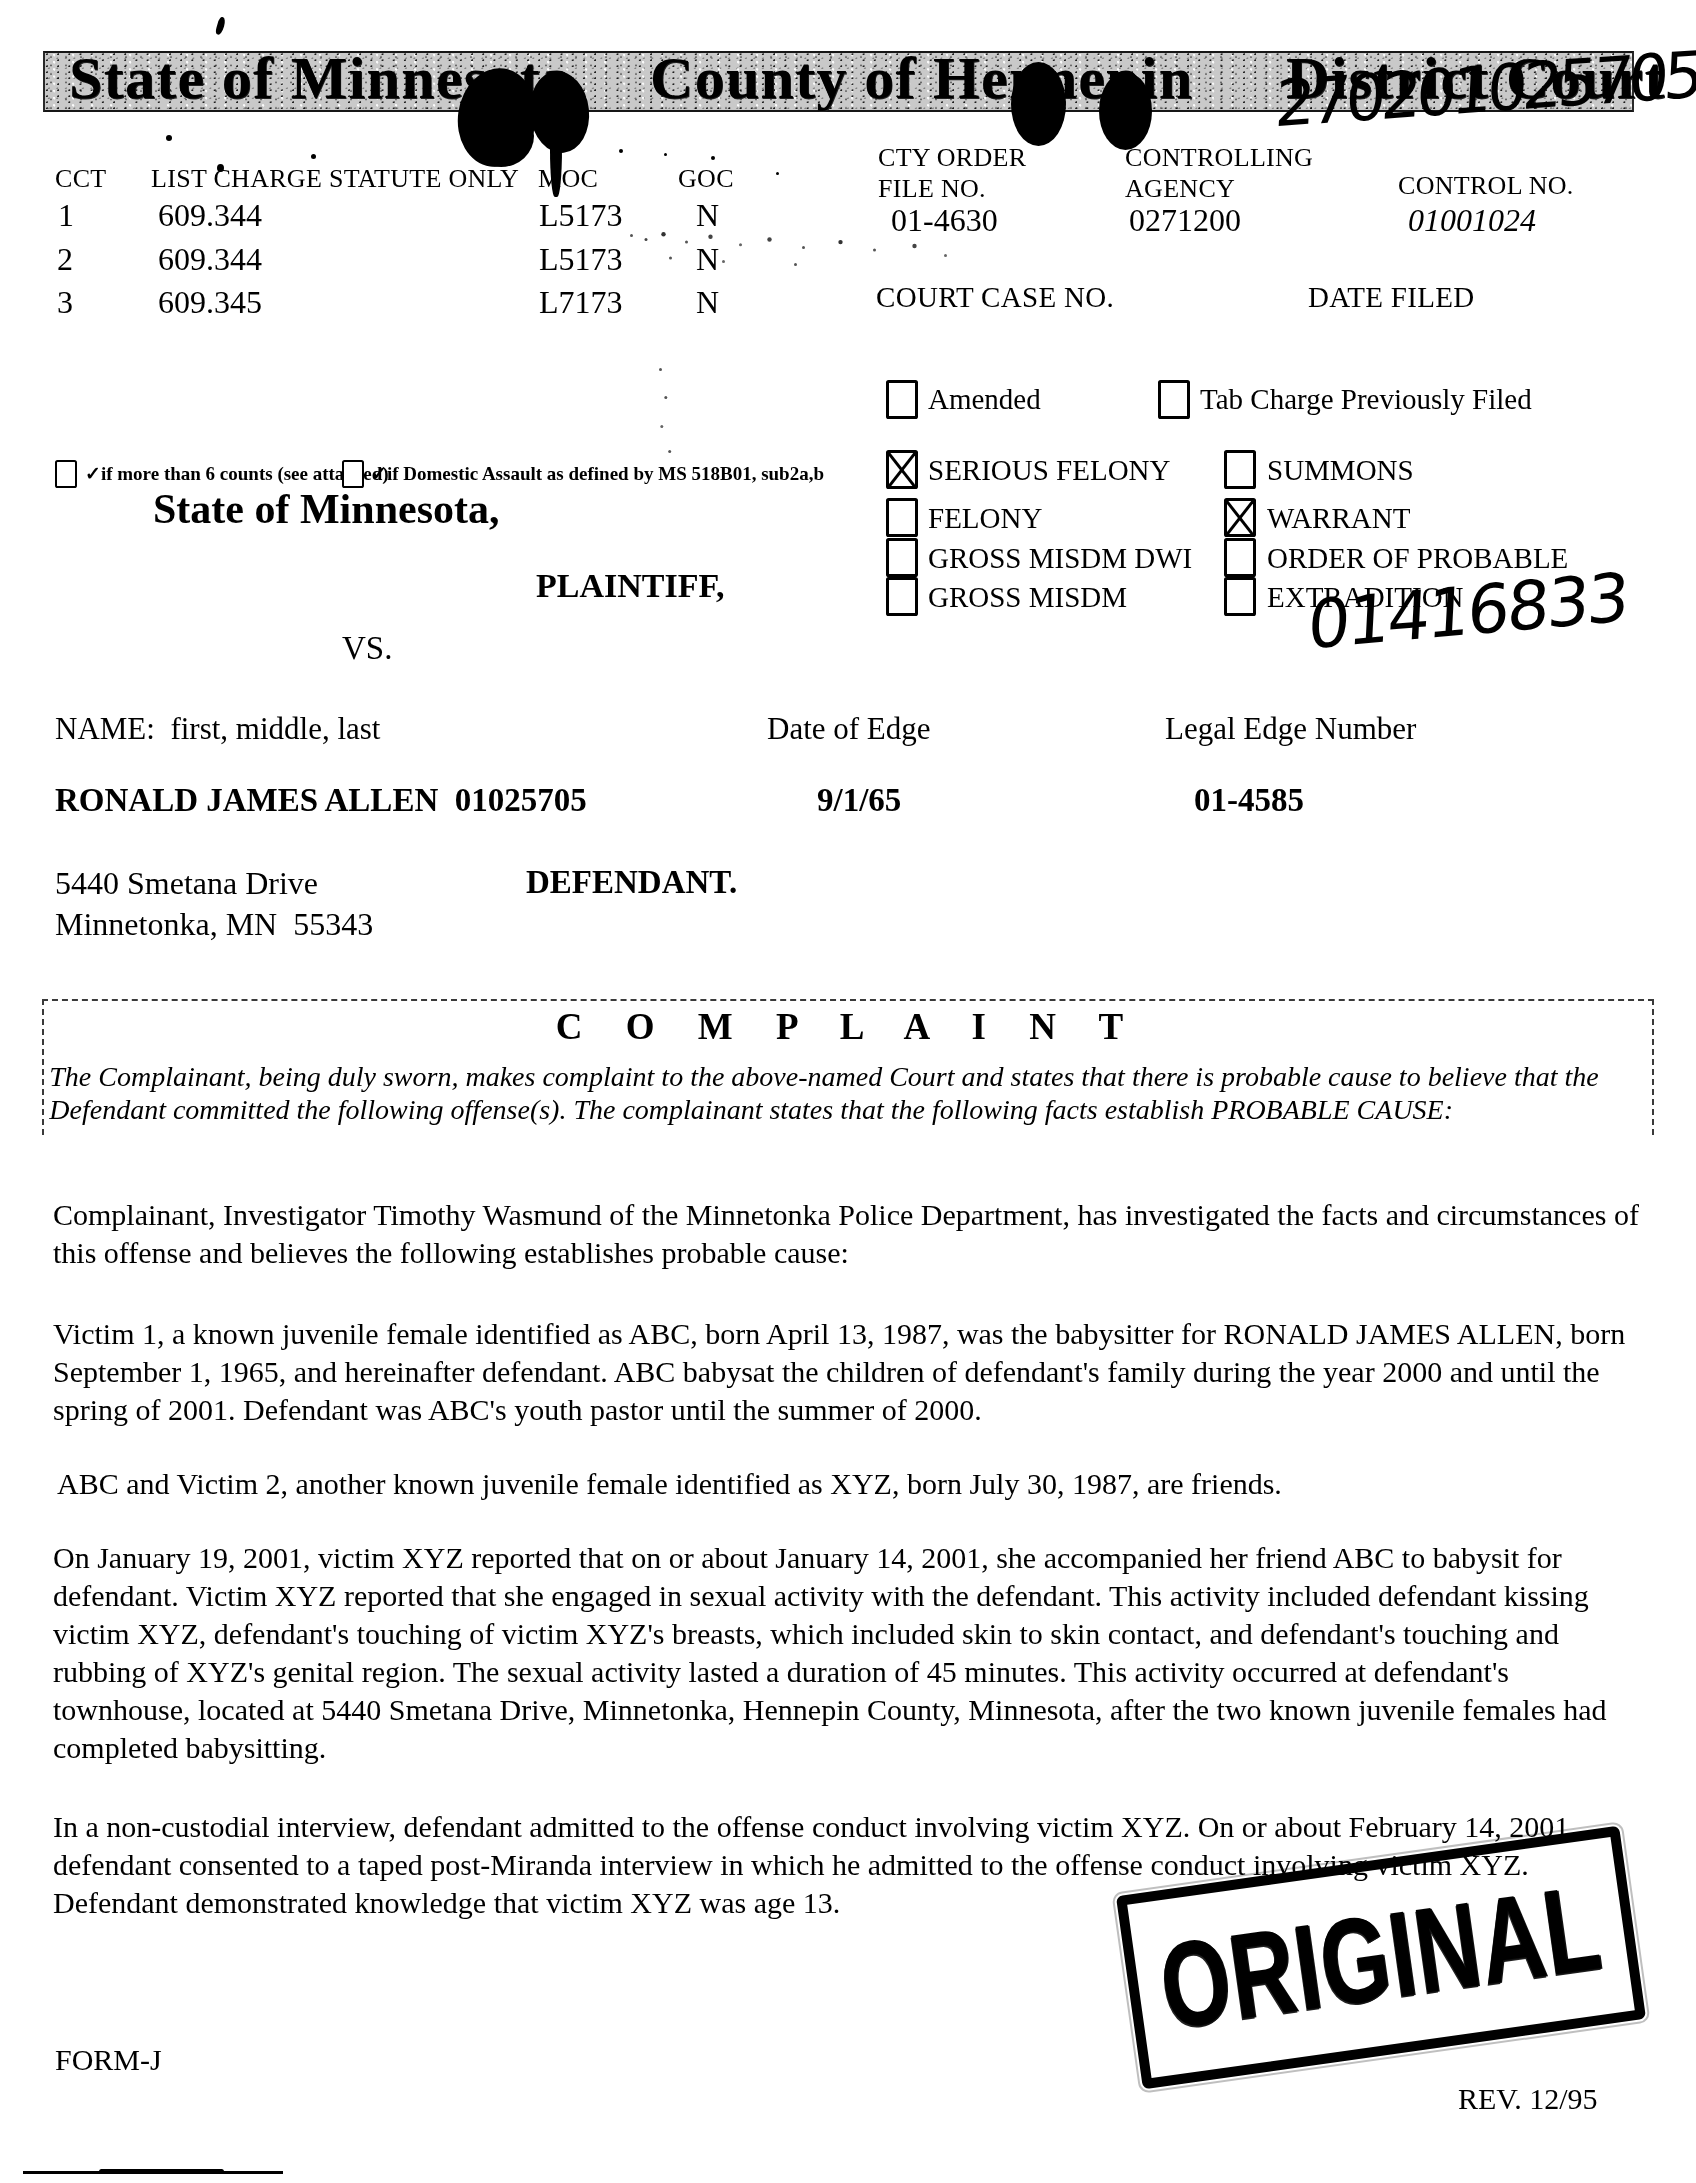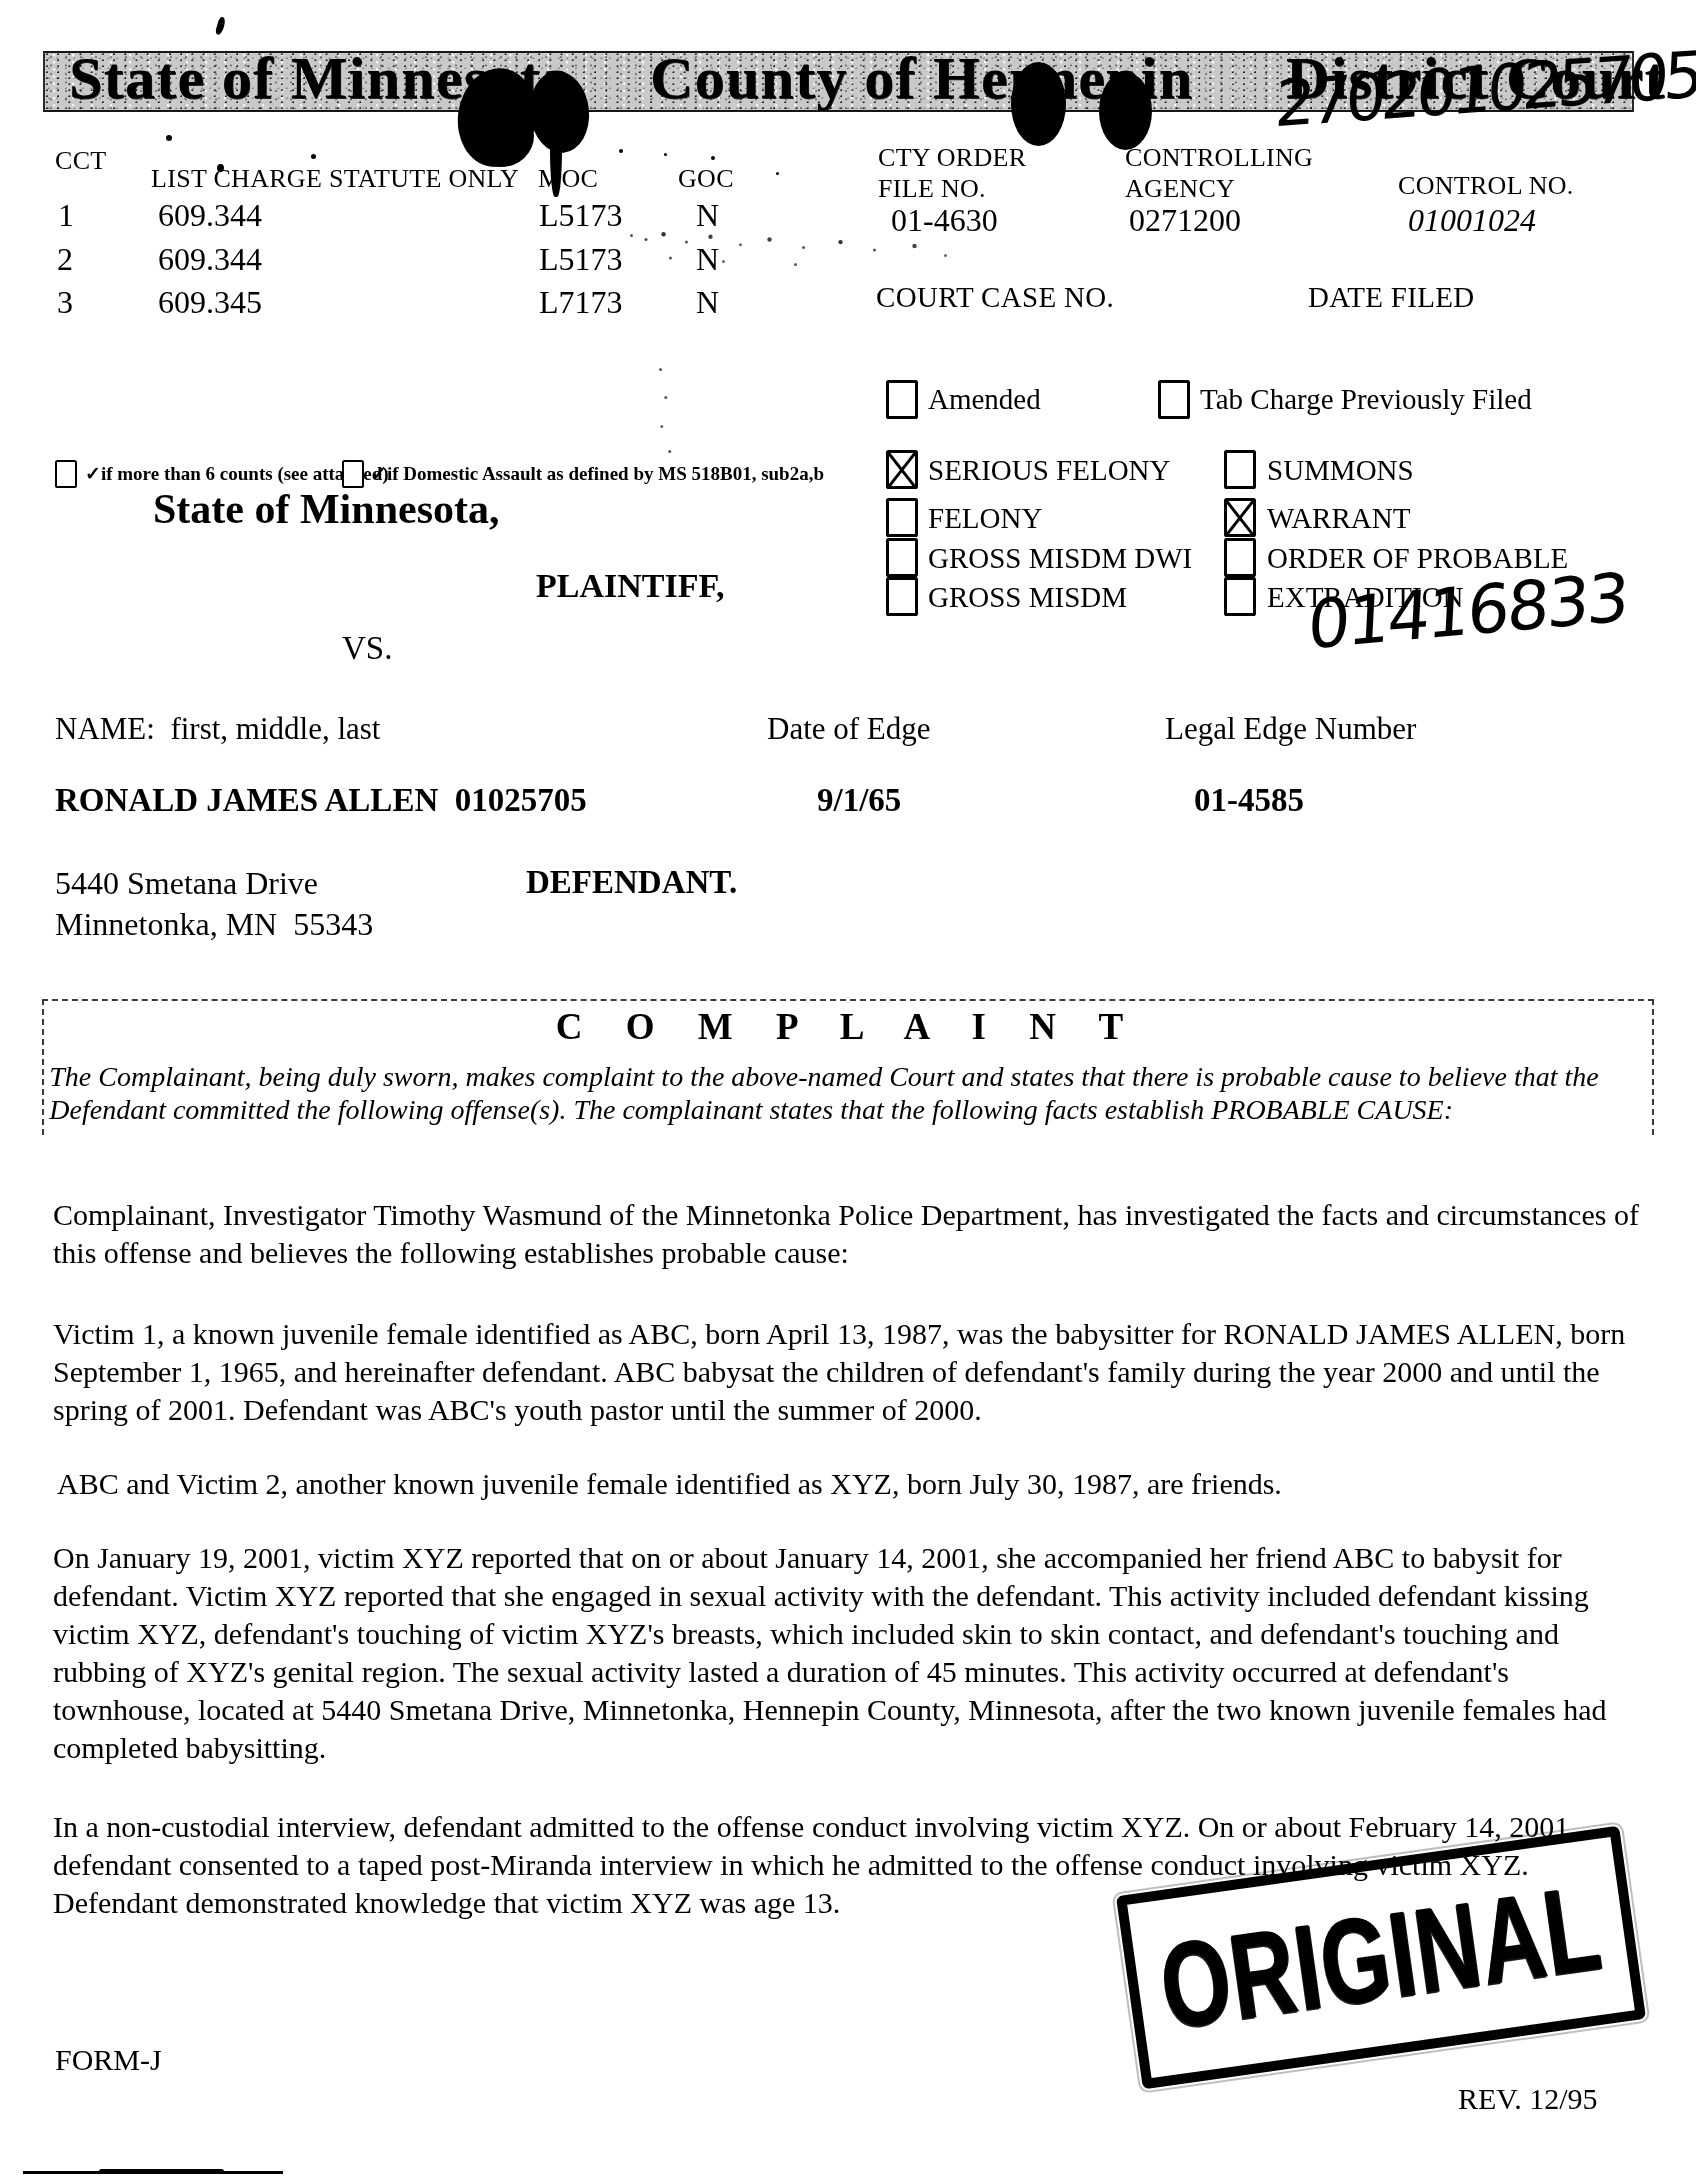--- a/index.html
+++ b/index.html
@@ -122,21 +122,21 @@
 
   <div class="abs blob" style="left:458px;top:68px;width:78px;height:99px;transform:rotate(8deg);"></div>
   <div class="abs blob" style="left:468px;top:105px;width:66px;height:62px;"></div>
   <div class="abs blob" style="left:530px;top:71px;width:59px;height:82px;transform:rotate(-6deg);"></div>
   <div class="abs blob" style="left:550px;top:79px;width:12px;height:118px;border-radius:40%;"></div>
   <div class="abs blob" style="left:1011px;top:62px;width:55px;height:84px;"></div>
   <div class="abs blob" style="left:1099px;top:72px;width:53px;height:78px;"></div>
 
   <div class="abs handwrite" style="left:1277px;top:67px;font-size:64px;letter-spacing:-5.3px;transform:rotate(-4deg) skewX(-7deg);">270201025705</div>
 
-  <span class="abs lbl" style="left:55px;top:146px;">CCT</span>
+  <span class="abs lbl" style="left:55px;top:164px;">CCT</span>
   <span class="abs lbl" style="left:151px;top:164px;">LIST CHARGE STATUTE ONLY</span>
   <span class="abs lbl" style="left:538px;top:164px;">MOC</span>
   <span class="abs lbl" style="left:678px;top:164px;">GOC</span>
 
   <span class="abs val" style="left:58px;top:197px;">1</span>
   <span class="abs val" style="left:158px;top:197px;">609.344</span>
   <span class="abs val" style="left:539px;top:197px;">L5173</span>
   <span class="abs val" style="left:696px;top:197px;">N</span>
 
   <span class="abs val" style="left:57px;top:241px;">2</span>

